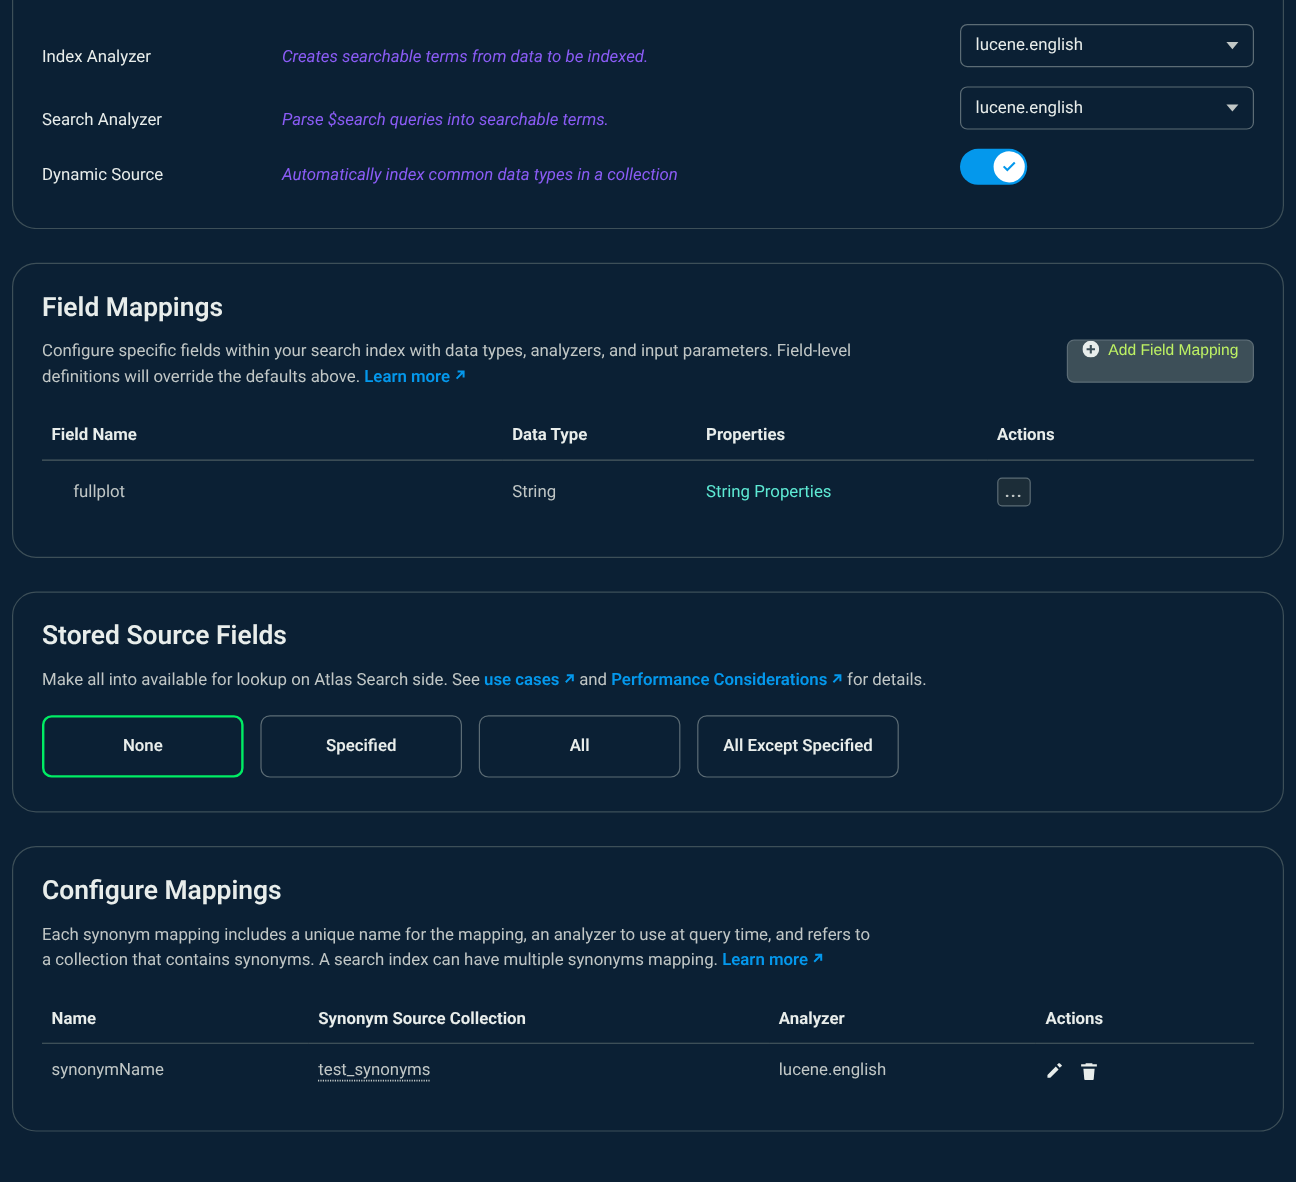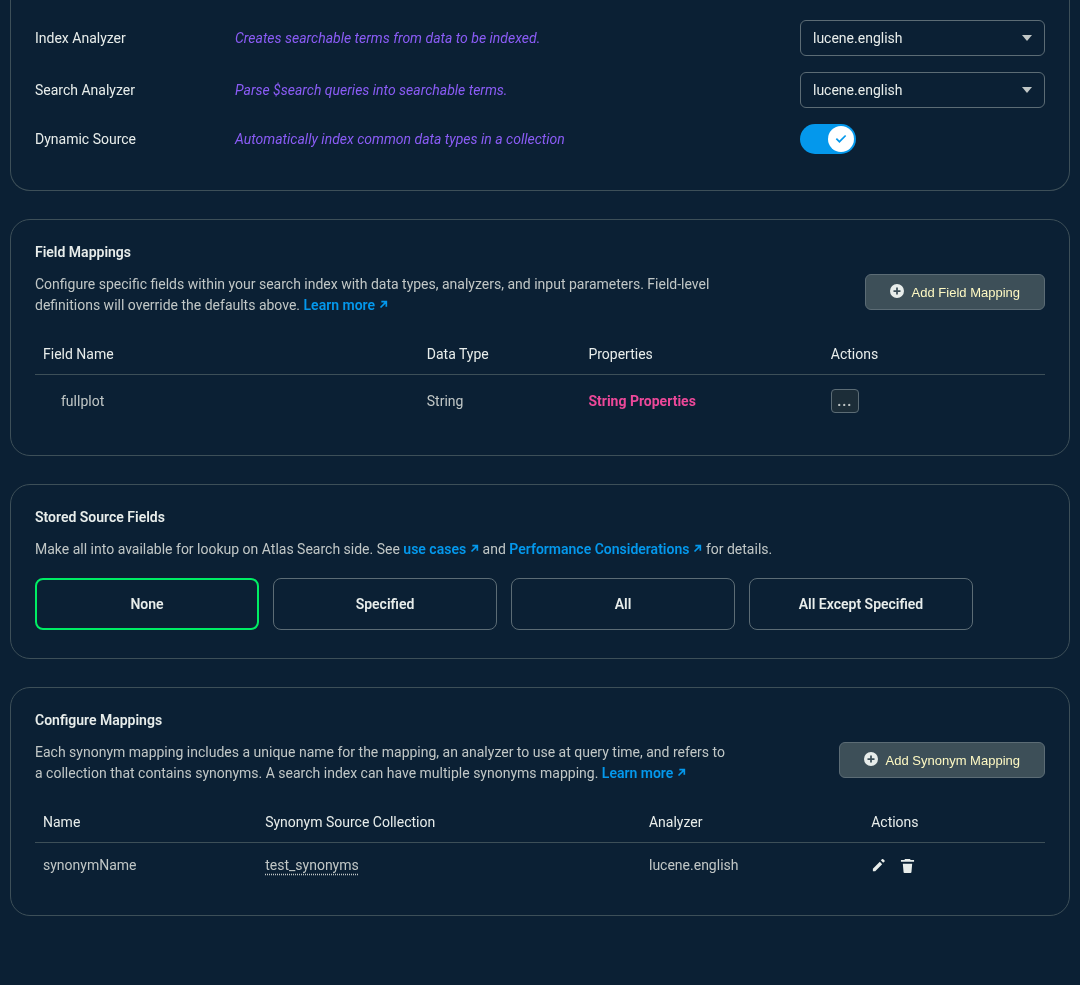--- a/index.html
+++ b/index.html
@@ -16,21 +16,21 @@
     border: 1px solid #3d4f58;
     border-radius: 20px;
     margin: 10px 10px 28px 10px;
     padding: 24px 24px 28px 24px;
     background: #0b2034;
   }
   .card.first { border-top: none; border-top-left-radius: 0; border-top-right-radius: 0; margin-top: 0; padding-top: 12px; }
 
   .settings-row {
     display: flex;
-    align-items: center;
+    align-items: flex-end;
     padding: 8px 0;
   }
   .settings-row .label { width: 200px; color: #e8edeb; }
   .settings-row .desc { flex: 1; font-style: italic; color: #8b5cf6; }
   .settings-row .control { width: 245px; }
 
   .select {
     display: flex;
     align-items: center;
     justify-content: space-between;
@@ -57,73 +57,73 @@
     cursor: pointer;
   }
   .toggle .knob {
     position: absolute; right: 2px; top: 2px;
     width: 26px; height: 26px;
     background: #fff; border-radius: 50%;
     display: flex; align-items: center; justify-content: center;
   }
   .toggle .knob svg { width: 14px; height: 14px; fill: #0498ec; }
 
-  h2.section-title { font-size: 14px; font-weight: 600; margin-bottom: 14px; }
+  h2.section-title { font-size: 22px; font-weight: 600; margin-bottom: 14px; }
 
   .section-header { display: flex; align-items: flex-start; justify-content: space-between; margin-bottom: 18px; }
   .section-header .desc-text { color: #c1c7c6; line-height: 1.5; max-width: 700px; }
 
   a.link { color: #0498ec; text-decoration: none; font-weight: 600; }
   .ext-icon { display: inline-block; vertical-align: baseline; margin-left: 3px; }
   .ext-icon svg { width: 10px; height: 10px; fill: #0498ec; }
 
   .btn {
-    display: inline-flex; align-items: center; gap: 8px;
+    display: inline-flex; align-items: flex-start; gap: 8px;
     background: #3d4f58;
     border: 1px solid #5c6c75;
     border-radius: 6px;
-    color: #fef9c3;
+    color: #bef264;
     height: 36px;
-    padding: 0 24px;
+    padding: 0 12px;
     font-size: 13px;
     cursor: pointer;
     white-space: nowrap;
   }
   .btn .plus-icon svg { width: 14px; height: 14px; fill: #e8edeb; }
 
   table.data-table { width: 100%; border-collapse: collapse; }
   table.data-table thead th {
     text-align: left;
-    font-weight: 400;
+    font-weight: 700;
     padding: 12px 8px;
     border-bottom: 1px solid #3d4f58;
     color: #e8edeb;
   }
   table.data-table tbody td {
     padding: 14px 8px;
     color: #c1c7c6;
   }
   .fm-col-name { padding-left: 26px !important; }
-  .prop-link { color: #ec4899; font-weight: 700; cursor: pointer; }
+  .prop-link { color: #5eead4; font-weight: 400; cursor: pointer; }
 
   .ellipsis-btn {
     display: inline-flex; align-items: center; justify-content: center;
     width: 28px; height: 24px;
     border: 1px solid #5c6c75;
     border-radius: 4px;
     background: #1c2d38;
     color: #c1c7c6;
     cursor: pointer;
     font-weight: bold;
     letter-spacing: 1px;
   }
 
   .seg-group { display: flex; gap: 14px; margin-top: 18px; }
   .seg-btn {
-    width: 224px; height: 52px;
+    width: 168px; height: 52px;
     display: flex; align-items: center; justify-content: center;
     border: 1px solid #5c6c75;
     border-radius: 8px;
     background: #0b2034;
     color: #e8edeb;
     font-weight: 600;
     font-size: 14px;
     cursor: pointer;
   }
   .seg-btn.selected {
@@ -255,26 +255,20 @@
 
   <div class="section-header">
     <div class="desc-text">
       <span>Each synonym mapping includes a unique name for the mapping, an analyzer to use at query time, and refers to a collection that contains synonyms. A search index can have multiple synonyms mapping.</span>
       <a class="link" href="#">
         <span>Learn more</span><span class="ext-icon"><svg viewBox="0 0 12 12">
               <path d="M4 1h7v7H9V4.4L3.7 9.7 2.3 8.3 7.6 3H4z"></path>
             </svg></span>
       </a>
     </div>
-    <button class="btn">
-      <span class="plus-icon"><svg viewBox="0 0 16 16">
-            <path d="M8 0a8 8 0 1 0 0 16A8 8 0 0 0 8 0zm4 9H9v3H7V9H4V7h3V4h2v3h3v2z"></path>
-          </svg></span>
-      <span>Add Synonym Mapping</span>
-    </button>
   </div>
 
   <table class="data-table">
     <thead>
       <tr>
         <th style="width:22%">Name</th>
         <th style="width:38%">Synonym Source Collection</th>
         <th style="width:22%">Analyzer</th>
         <th style="width:18%">Actions</th>
       </tr>

